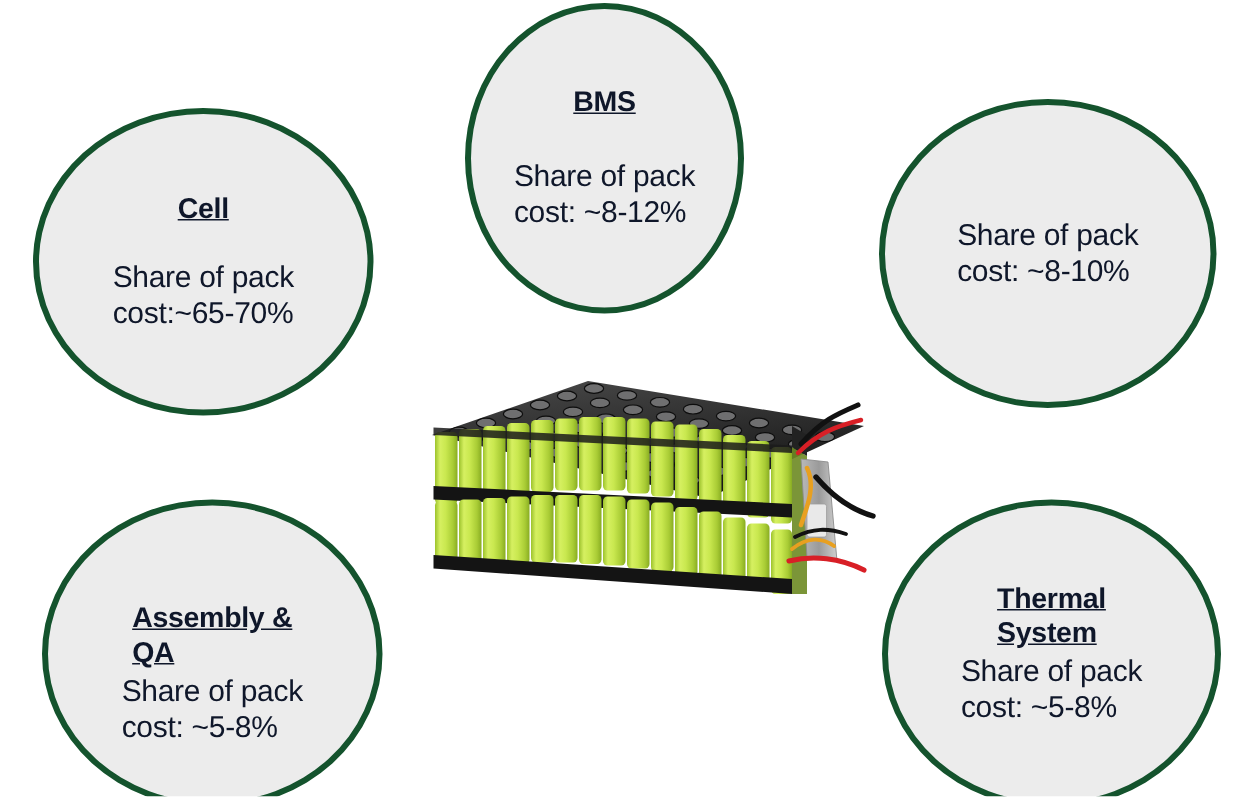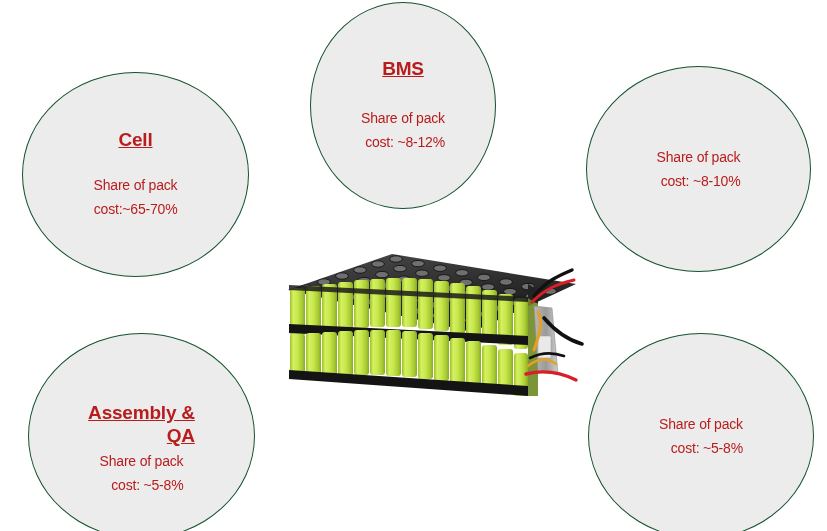--- a/index.html
+++ b/index.html
@@ -15,39 +15,39 @@
     width: 827px;
     height: 531px;
     background: #ffffff;
     overflow: hidden;
   }
 
   
   .bubble {
     position: absolute;
     background: #ececec;
-    border: 1px solid #14532d;
+    border: 4px solid #14532d;
     border-radius: 50%;
     box-sizing: border-box;
     display: flex;
     flex-direction: column;
     align-items: center;
     justify-content: center;
-    text-align: right;
-    color: #b91c1c;
+    text-align: left;
+    color: #0f172a;
   }
   .bubble .title {
     font-weight: bold;
     text-decoration: underline;
     font-size: 19px;
     line-height: 23px;
     letter-spacing: -0.2px;
   }
   .bubble .body {
-    font-size: 14px;
+    font-size: 20px;
     line-height: 24px;
     letter-spacing: -0.2px;
     white-space: pre-line;
   }
 
   
   #bubble-cell      { left: 22px;  top: 72px;  width: 227px; height: 205px; }
   #bubble-cell .title { margin-bottom: 22px; }
 
   #bubble-bms       { left: 310px; top: 2px;   width: 186px; height: 207px; }
@@ -95,20 +95,22 @@
   </div>
 
   <div class="bubble" id="bubble-assembly">
     <div class="title" style="white-space:pre-line">Assembly &amp;
 QA</div>
     <div class="body">Share of pack
 cost: ~5-8%</div>
   </div>
 
   <div class="bubble" id="bubble-thermal">
+    <div class="title" style="white-space:pre-line">Thermal
+System</div>
     <div class="body">Share of pack
 cost: ~5-8%</div>
   </div>
 
   <div id="battery-pack">
     <svg width="310" height="150" viewBox="0 0 310 150" xmlns="http://www.w3.org/2000/svg">
       <defs>
         <linearGradient id="cellGrad" x1="0" y1="0" x2="1" y2="0">
           <stop offset="0%" stop-color="#9cc22c"></stop>
           <stop offset="22%" stop-color="#d6f061"></stop>

